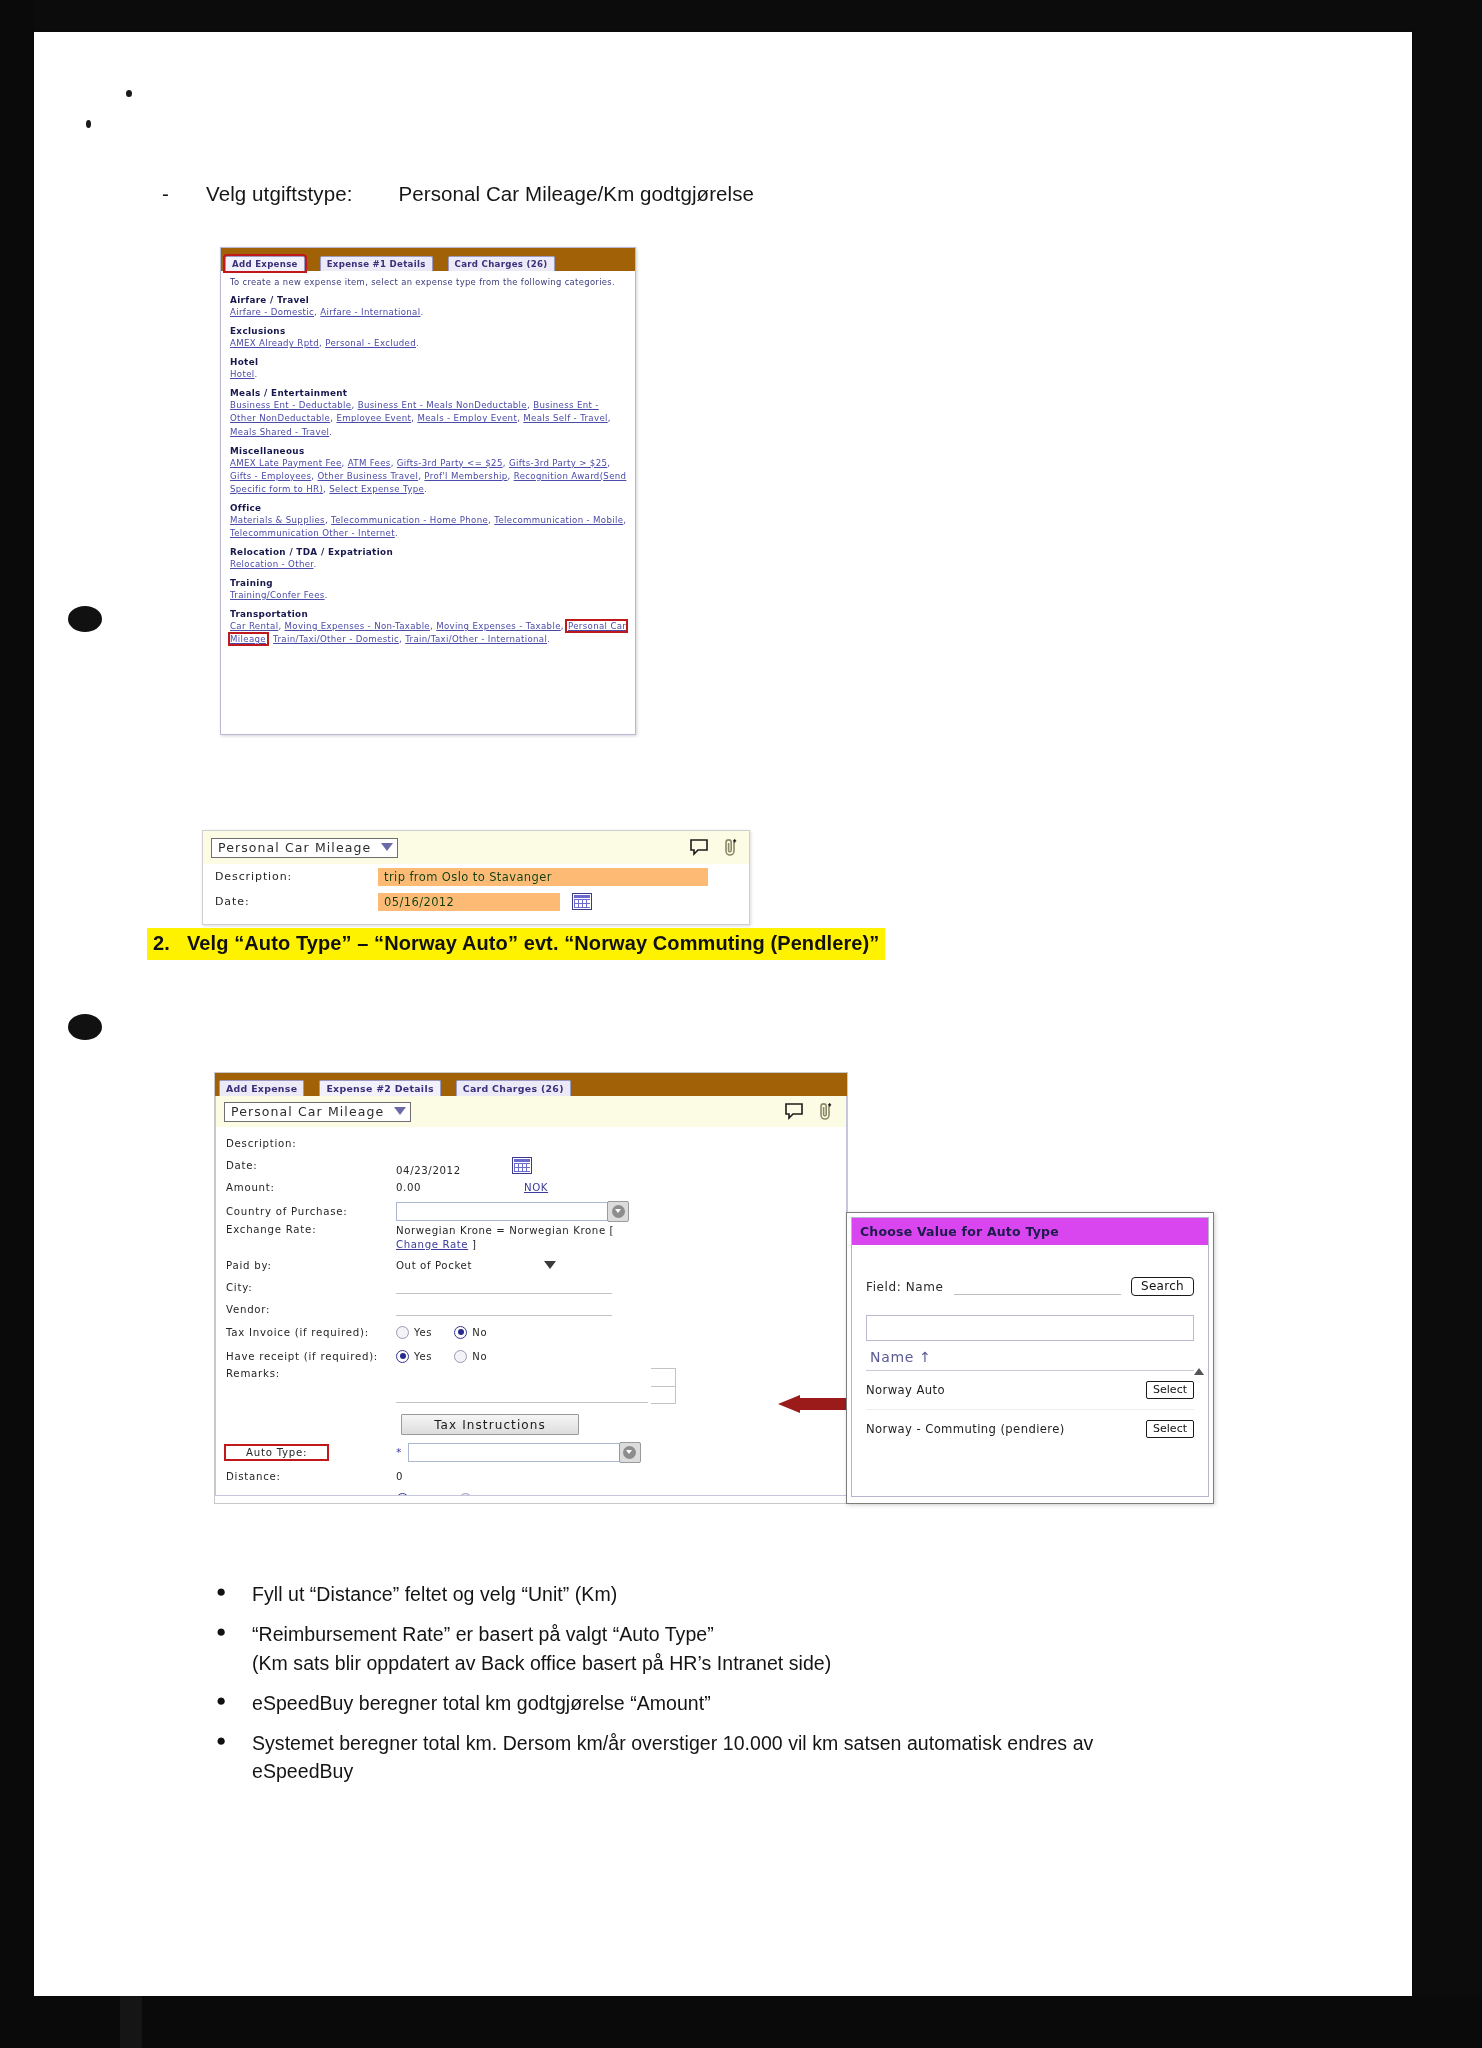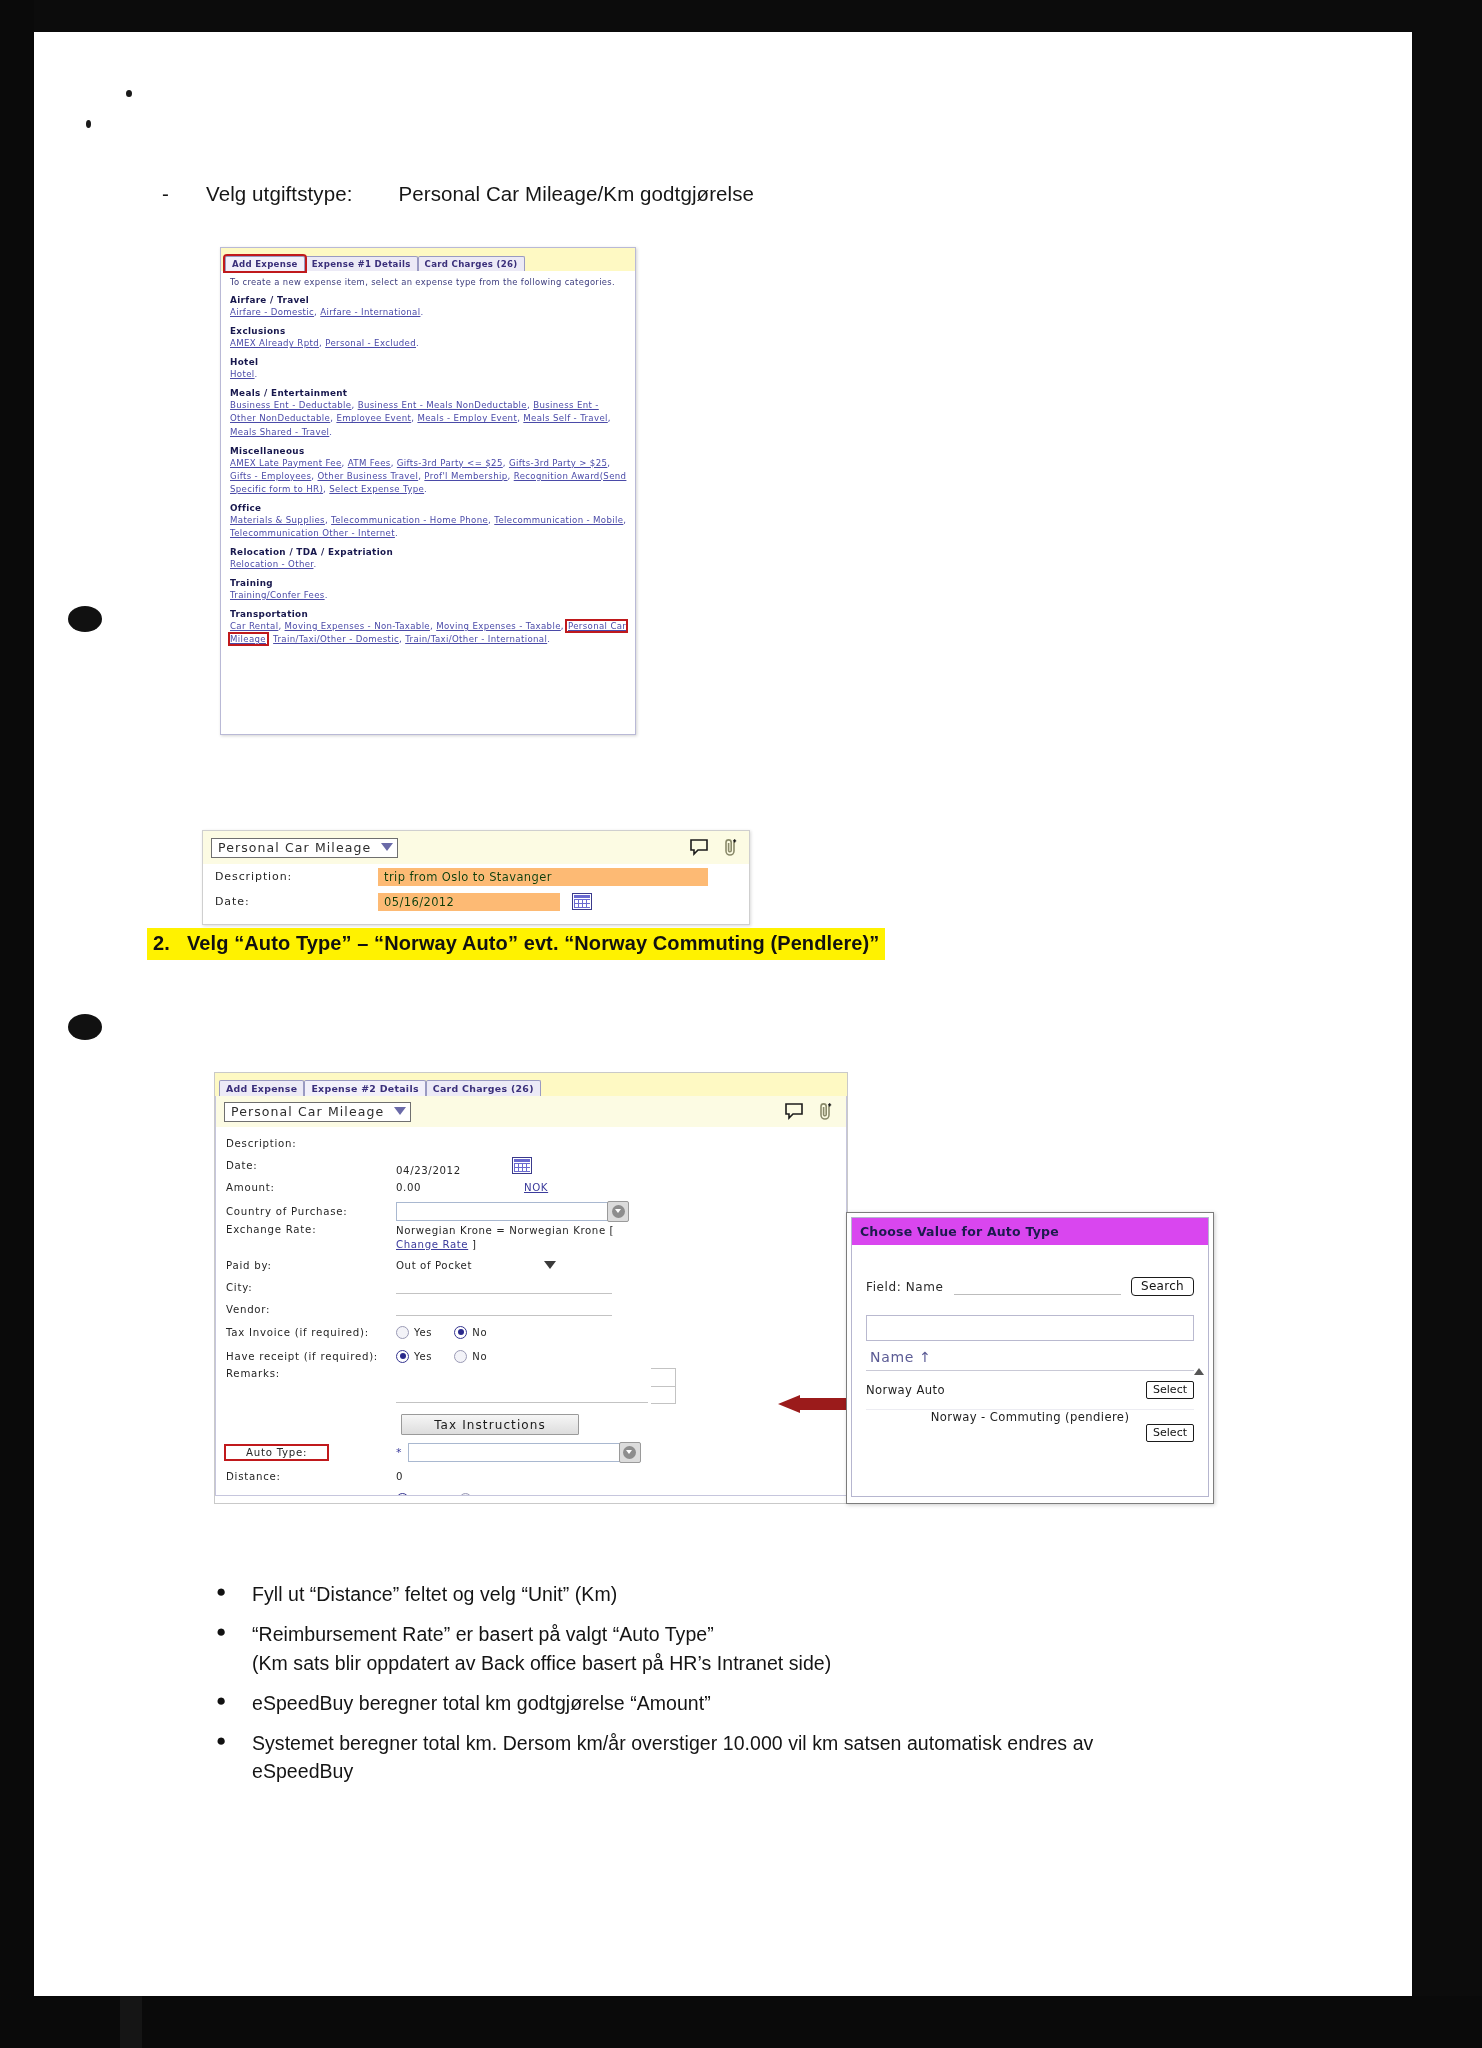--- a/index.html
+++ b/index.html
@@ -67,22 +67,22 @@
   }
   .blurry{ filter:blur(.25px); }
 
   
   #shot1{
     left:186px; top:215px; width:414px; height:486px;
     border:1px solid #b9b9d6;
     box-shadow:1px 1px 3px rgba(0,0,0,.18);
   }
   .tabrow{
-    display:flex;align-items:flex-end;gap:0;
-    padding:3px 4px 0 4px;height:20px;background:#fef9c3;
+    display:flex;align-items:flex-end;gap:15px;
+    padding:3px 4px 0 4px;height:20px;background:#a16207;
   }
   .tab{
     font-size:8.6px;font-weight:bold;color:#3a2f7a;
     border:1px solid #9a9ac2;border-bottom:none;
     background:#eceaf6;
     padding:2px 6px 2px 6px;
     border-radius:2px 2px 0 0;
     white-space:nowrap;
     letter-spacing:.3px;
   }
@@ -594,21 +594,21 @@
 
       <div class="dlg-col">
         <span>Name</span>
         <span>↑</span>
       </div>
 
       <div class="dlg-row">
         <span class="dlg-row-name">Norway Auto</span>
         <span class="dlg-sel-btn">Select</span>
       </div>
-      <div class="dlg-row" style="border-bottom:none;flex-direction:column;">
+      <div class="dlg-row" style="border-bottom:none;">
         <span class="dlg-row-name">Norway - Commuting (pendiere)</span>
         <span class="dlg-sel-btn">Select</span>
       </div>
 
       <div class="dlg-scroll-up"></div>
     </div>
   </div>
 
   <div class="bullets">
     <div class="bul">

